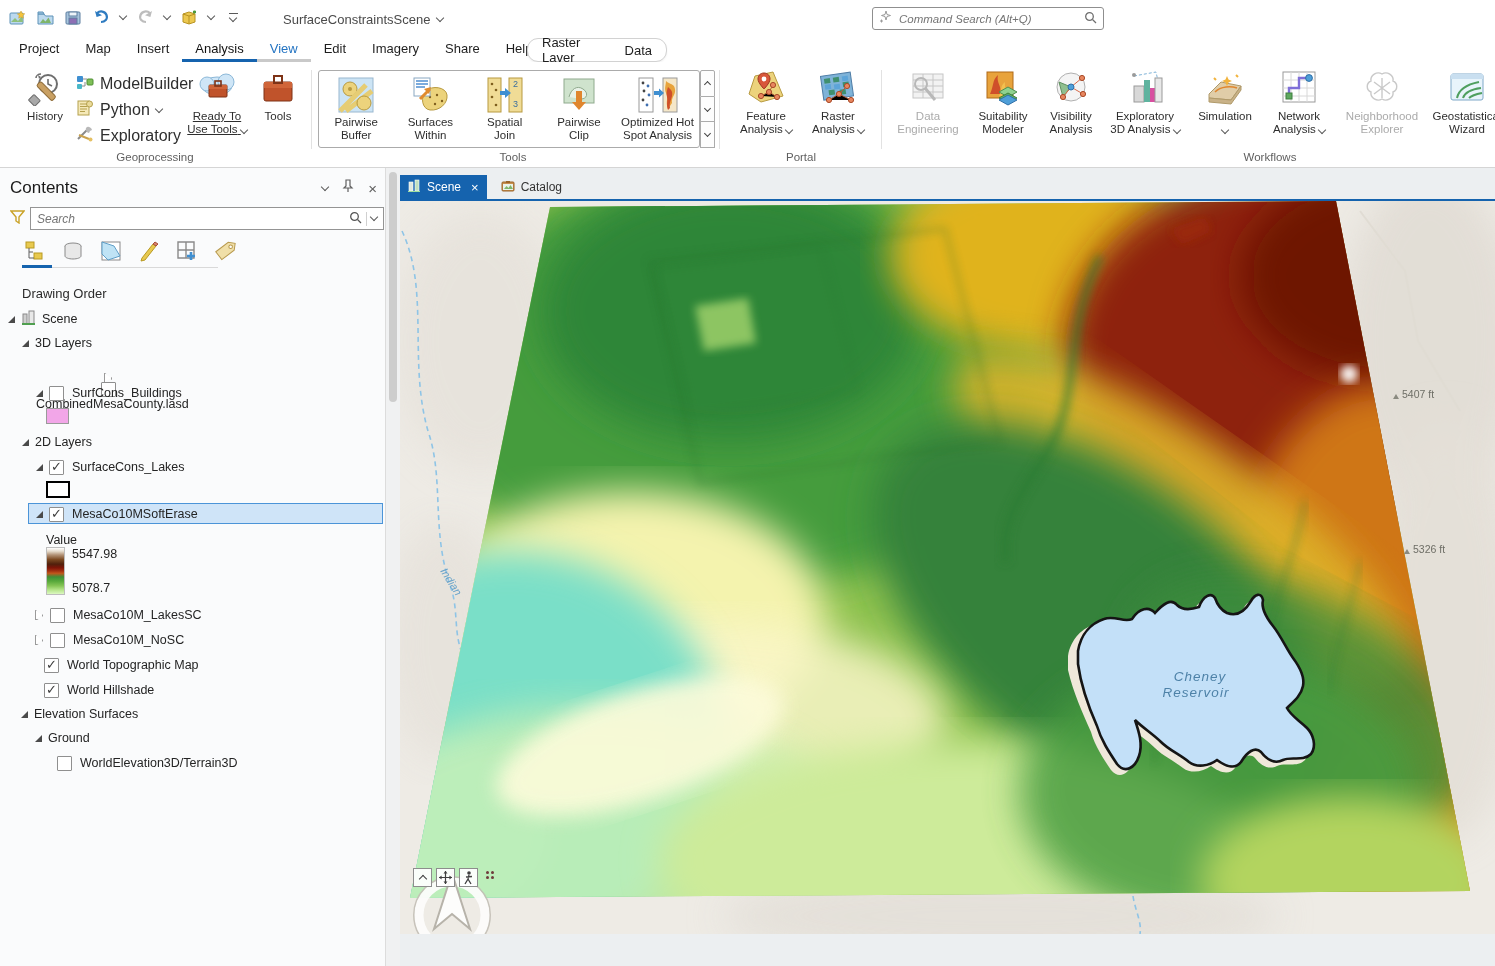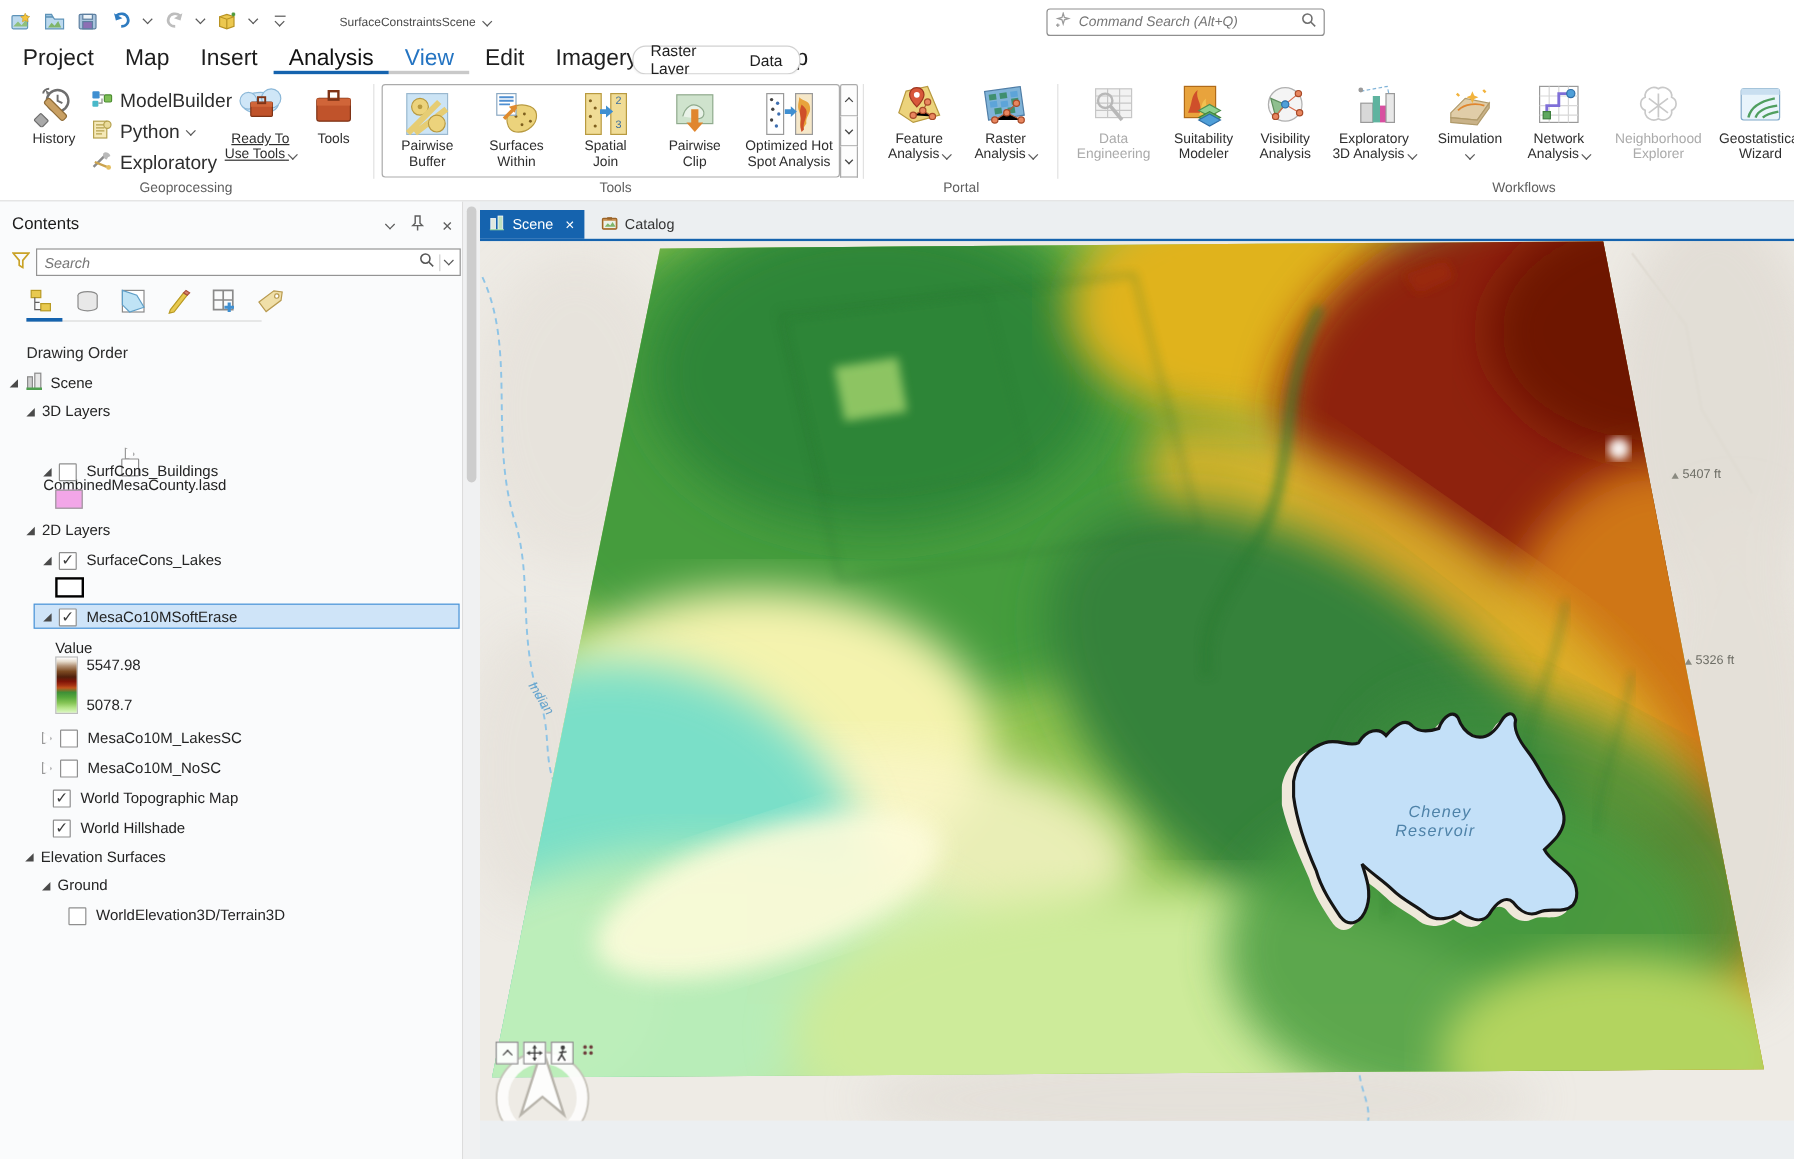--- a/index.html
+++ b/index.html
@@ -7,31 +7,31 @@
     font-family:"Liberation Sans", sans-serif; -webkit-font-smoothing:antialiased; }
   .app { position:relative; width:1495px; height:966px; background:#fff; }
 
   
   .titlebar { position:relative; height:38px; background:#fff; }
   .qat { position:absolute; left:8px; top:8px; display:flex; align-items:center; gap:10px; }
   .qat .ic { width:18px; height:18px; display:inline-flex; align-items:center; justify-content:center; }
   .chev { width:6px; height:6px; border-right:1.4px solid #5a5a5a; border-bottom:1.4px solid #5a5a5a;
           transform:rotate(45deg); display:inline-block; margin-top:-3px; }
   .proj-title { position:absolute; left:283px; top:0; height:38px; display:flex; align-items:center;
-                font-size:10px; color:#4a4a4a; gap:7px; }
+                font-size:13px; color:#4a4a4a; gap:7px; }
   .cmd-search { position:absolute; left:872px; top:7px; width:232px; height:23px; border:1px solid #8f8f8f;
                 border-radius:3px; background:#fff; display:flex; align-items:center; padding:0 6px; gap:6px; }
   .cmd-search input { border:none; outline:none; flex:1; font-size:11.5px; font-style:italic; color:#7a7a7a;
                 background:transparent; font-family:"Liberation Sans",sans-serif; }
   .sparkle { color:#9a9a9a; font-size:12px; }
 
   
   .tabrow { position:relative; height:24px; background:#fff; }
   .tabs { position:absolute; left:6px; top:0; display:flex; height:24px; }
-  .rtab { padding:0 13px; font-size:19px; color:#1e1e1e; display:flex; align-items:center; cursor:default;
+  .rtab { padding:0 13px; font-size:13px; color:#1e1e1e; display:flex; align-items:center; cursor:default;
           border-bottom:3px solid transparent; height:24px; }
   .rtab.active { border-bottom-color:#1563ae; color:#111; }
   .rtab.hover { color:#2474c2; border-bottom-color:#c9c9c9; }
   .ctx-group { position:absolute; top:0; height:24px; background:#fff; border:1px solid #d2d2d2;
                border-radius:11px; display:flex; align-items:center; padding:0 14px; gap:26px;
                box-shadow:0 1px 2px rgba(0,0,0,.06); font-size:13px; color:#1e1e1e; }
 
   
   .ribbon { position:relative; height:106px; background:#fff; border-bottom:1px solid #d5d5d5; }
   .grp-label { position:absolute; bottom:4px; font-size:11.5px; color:#5f5f5f; text-align:center; }
@@ -51,21 +51,21 @@
   .gal-scroll div:first-child { border-top-width:1px; border-radius:2px 2px 0 0; }
   .gal-scroll .chev { width:5px; height:5px; border-color:#444; }
   .gal-scroll .chev.up { transform:rotate(-135deg); margin-top:3px; }
   .launcher { position:absolute; left:290px; top:148px; width:12px; height:12px; color:#6e6e6e; font-size:10px;
               line-height:10px; border-left:1px solid #9a9a9a; border-top:1px solid #9a9a9a; text-align:center; }
 
   
   .main { position:absolute; left:0; top:168px; right:0; bottom:0; background:#eef0f3; display:flex; }
   .contents { position:relative; width:386px; background:#fafbfc; border-right:1px solid #dcdcdc; }
   .c-head { position:absolute; left:0; top:8px; width:100%; height:24px; }
-  .c-title { position:absolute; left:10px; top:2px; font-size:14px; color:#1a1a1a; }
+  .c-title { position:absolute; left:10px; top:2px; font-size:17px; color:#1a1a1a; }
   .c-headicons { position:absolute; right:8px; top:3px; display:flex; gap:14px; color:#5f5f5f; align-items:center; }
   .c-search { position:absolute; left:30px; top:39px; width:354px; height:23px; background:#fff;
               border:1px solid #949494; display:flex; align-items:center; padding:0 6px; }
   .c-search input { flex:1; border:none; outline:none; font-size:12px; font-style:italic; color:#6d6d6d;
               background:transparent; font-family:"Liberation Sans",sans-serif; }
   .filter-ic { position:absolute; left:10px; top:42px; }
   .c-tools { position:absolute; left:22px; top:70px; display:flex; gap:12px; align-items:center; }
   .c-tools .tico { width:26px; height:26px; display:flex; align-items:center; justify-content:center; }
   .c-tools-line { position:absolute; left:22px; top:99px; width:196px; height:1px; background:#d9d9d9; }
   .c-tools-active { position:absolute; left:22px; top:97px; width:30px; height:3px; background:#1563ae; }

